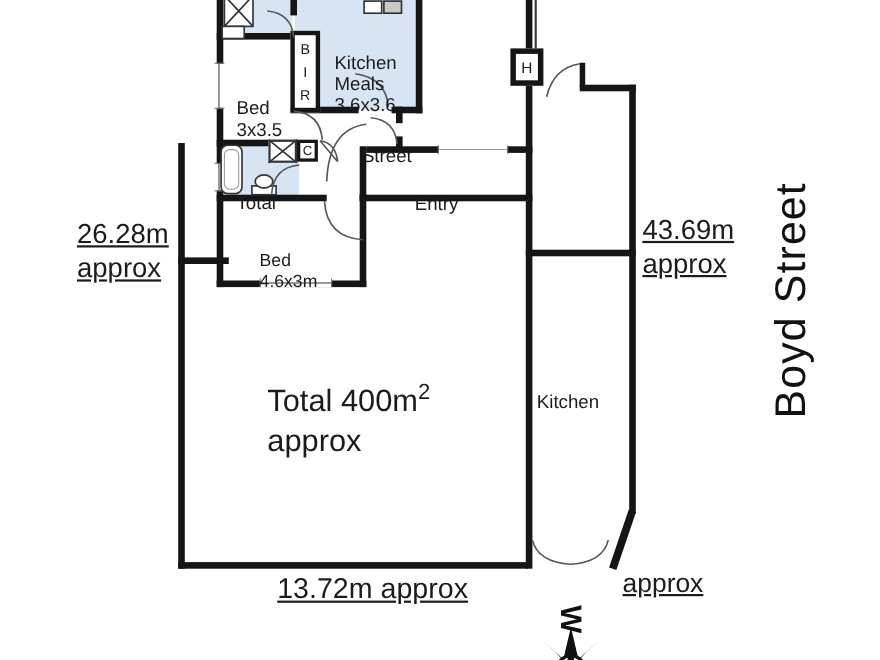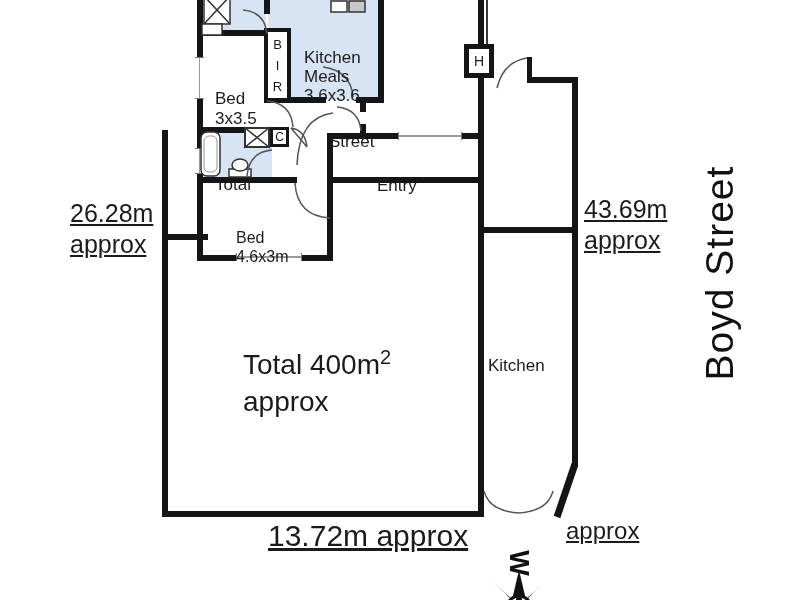--- a/index.html
+++ b/index.html
@@ -147,21 +147,21 @@
   <div class="lbl" style="left:488px;top:324px">Kitchen</div>
 
   <div class="dim" style="left:70px;top:198px">
     <div>26.28m</div>
     <div>approx</div>
   </div>
   <div class="dim" style="left:584px;top:194px">
     <div>43.69m</div>
     <div>approx</div>
   </div>
-  <div class="dim" style="left:268px;top:520px;font-size:30px">13.72m approx</div>
+  <div class="dim" style="left:252px;top:520px;font-size:26px">13.72m approx</div>
   <div class="dim" style="left:566px;top:516px;font-size:24px;line-height:29px">
     <div>approx</div>
   </div>
 
   <div class="abs" style="left:243px;top:327px;font-size:28px;line-height:37px">
     <div><span>Total 400m</span><sup>2</sup></div>
     <div>approx</div>
   </div>
 
   <div class="street">Boyd Street</div>

